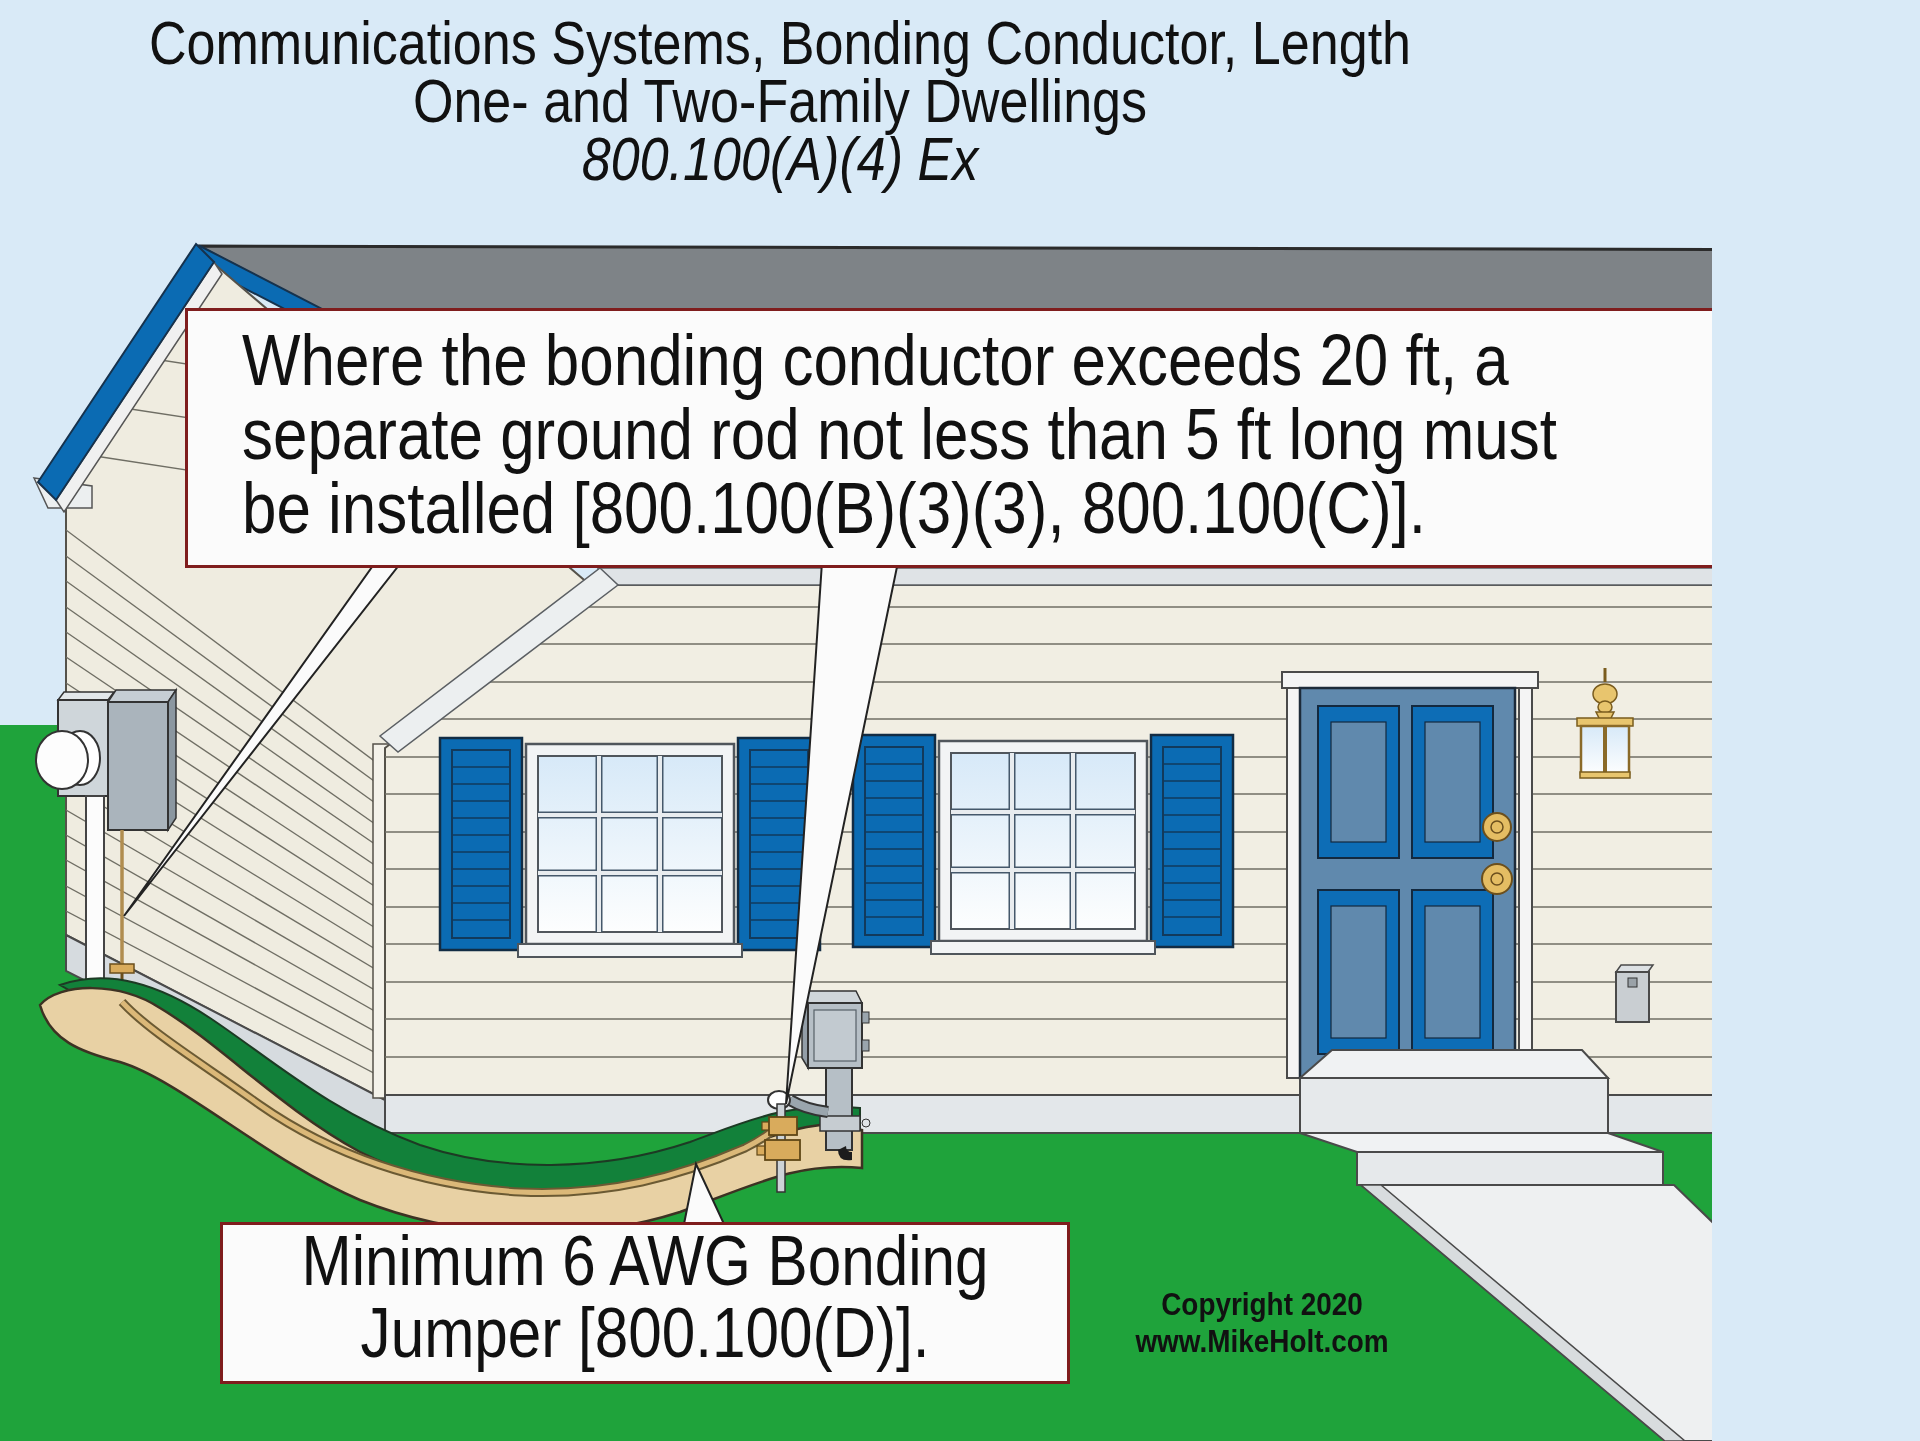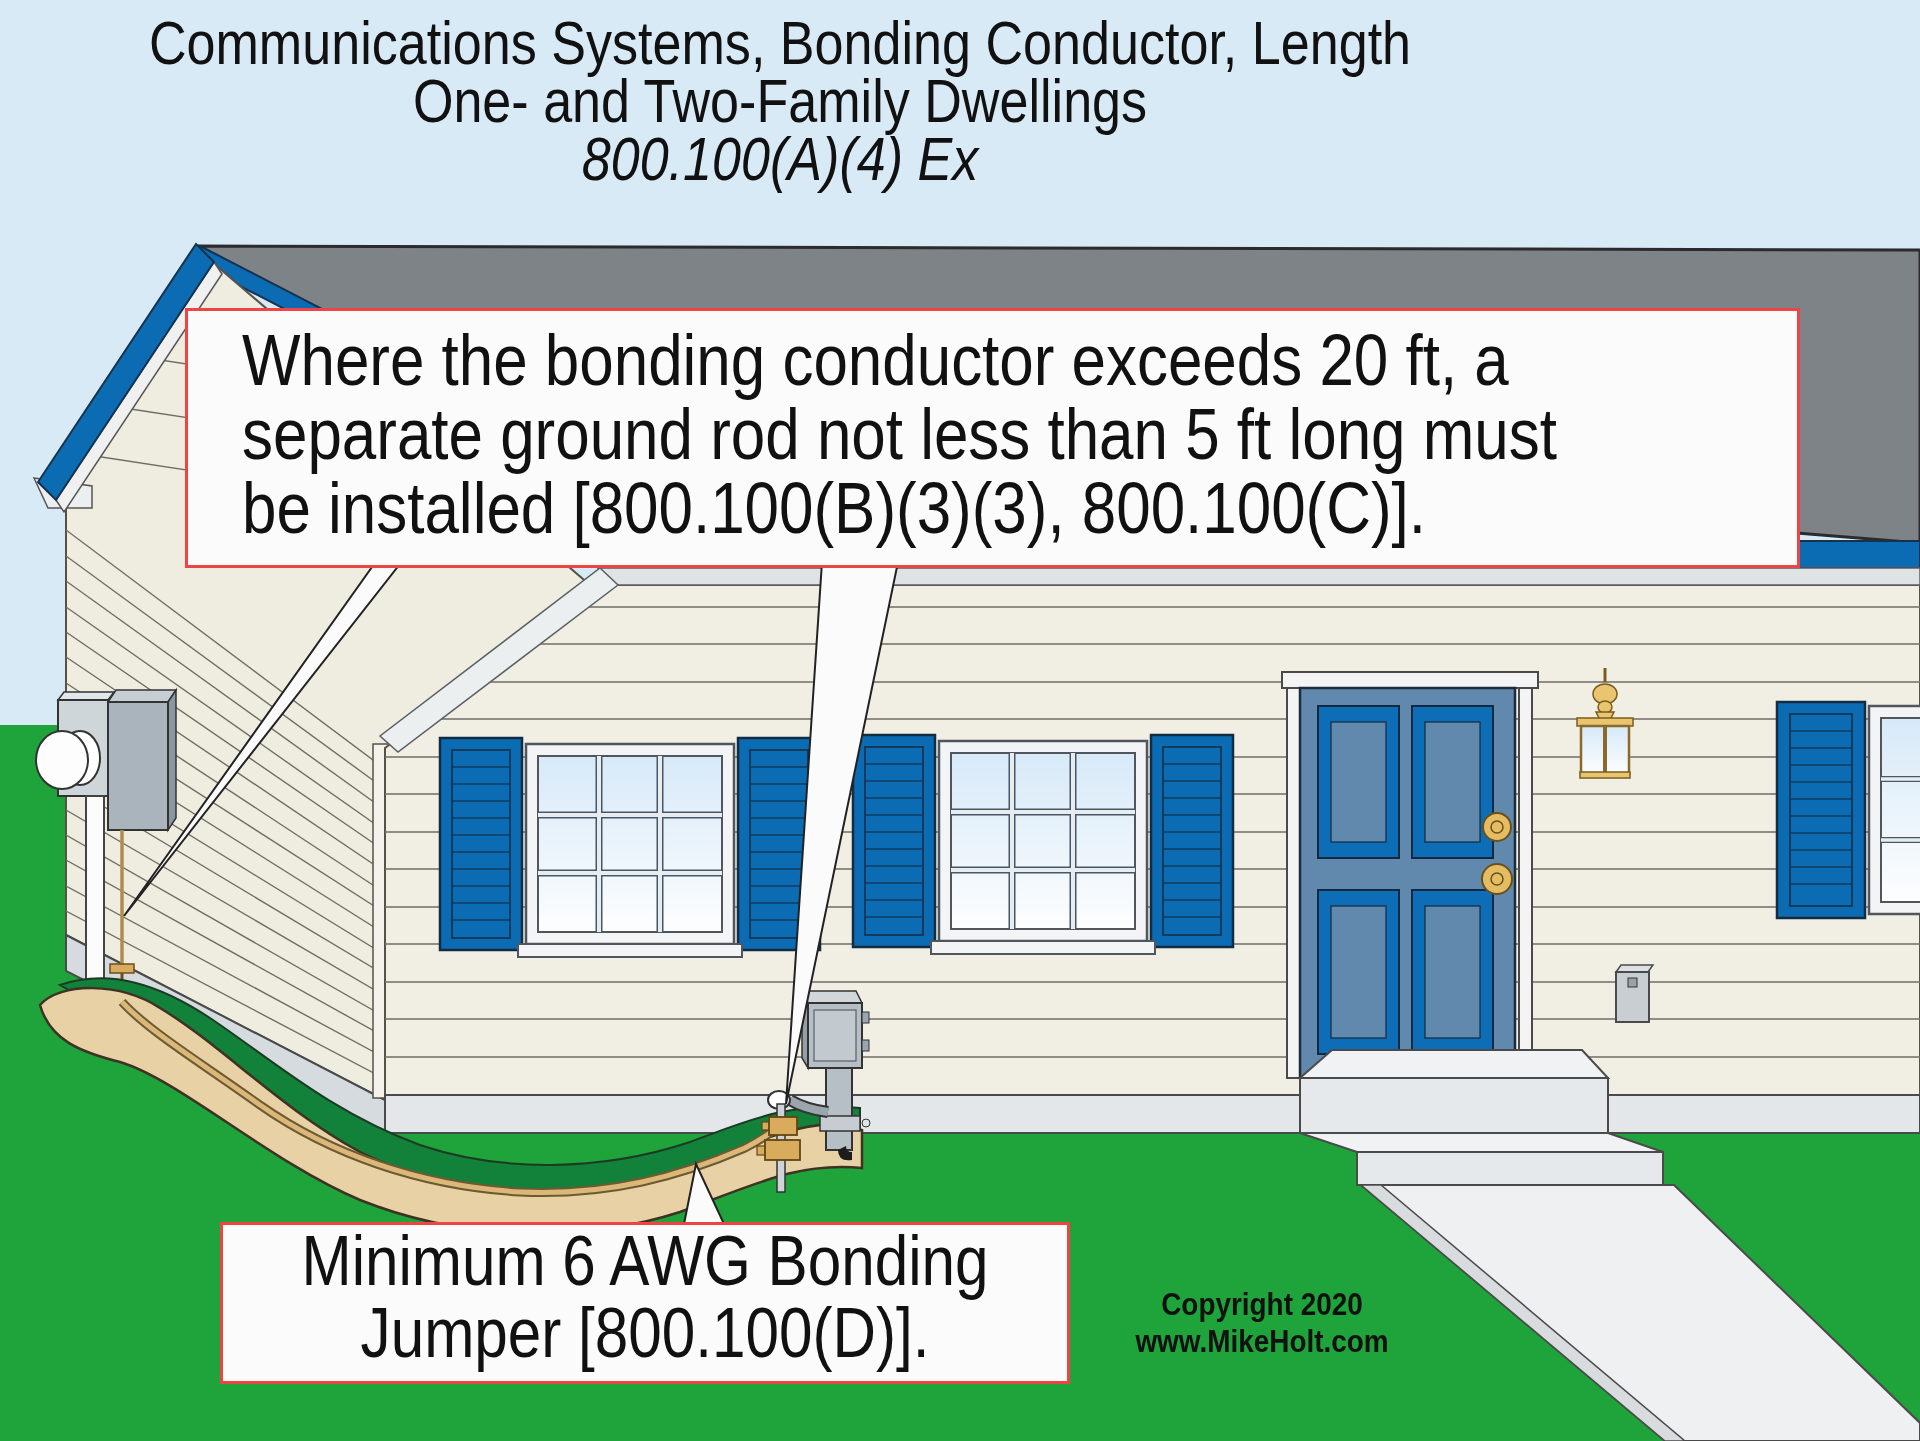--- a/index.html
+++ b/index.html
@@ -1,23 +1,23 @@
 <!DOCTYPE html>
 <html><head>
 <meta charset="utf-8">
 <style>
   html,body{margin:0;padding:0;background:#d9eaf7;}
-  .stage{position:relative;width:1920px;height:1441px;overflow:hidden;
+  .stage{position:relative;width:1712px;height:1441px;overflow:hidden;
          font-family:"Liberation Sans","DejaVu Sans",sans-serif;color:#111;}
   .stage svg{position:absolute;left:0;top:0;}
   .title-block{position:absolute;left:0;top:14px;width:1560px;text-align:center;
                font-size:62px;line-height:58px;font-weight:400;}
   .title-inner{transform:scaleX(0.84);transform-origin:50% 0;}
   .title-line3{font-style:italic;}
-  .callout{position:absolute;background:#fbfbfb;border:3px solid #ef4444;box-sizing:border-box;}
+  .callout{position:absolute;background:#fbfbfb;border:3px solid #7f1d1d;box-sizing:border-box;}
   .callout-1{left:185px;top:308px;width:1615px;height:260px;padding:12px 10px 0 54px;
              font-size:72px;line-height:74px;}
   .callout-1 .co-inner{transform:scaleX(0.86);transform-origin:0 0;white-space:nowrap;}
   .callout-2{left:220px;top:1222px;width:850px;height:162px;padding-top:0;
              font-size:70px;line-height:72px;text-align:center;}
   .callout-2 .co-inner{transform:scaleX(0.86);transform-origin:50% 0;white-space:nowrap;}
   .copyright{position:absolute;left:1082px;top:1286px;width:360px;text-align:center;
              font-size:31px;line-height:37px;font-weight:bold;}
   .copyright-inner{transform:scaleX(0.9);transform-origin:50% 0;}
 </style>

